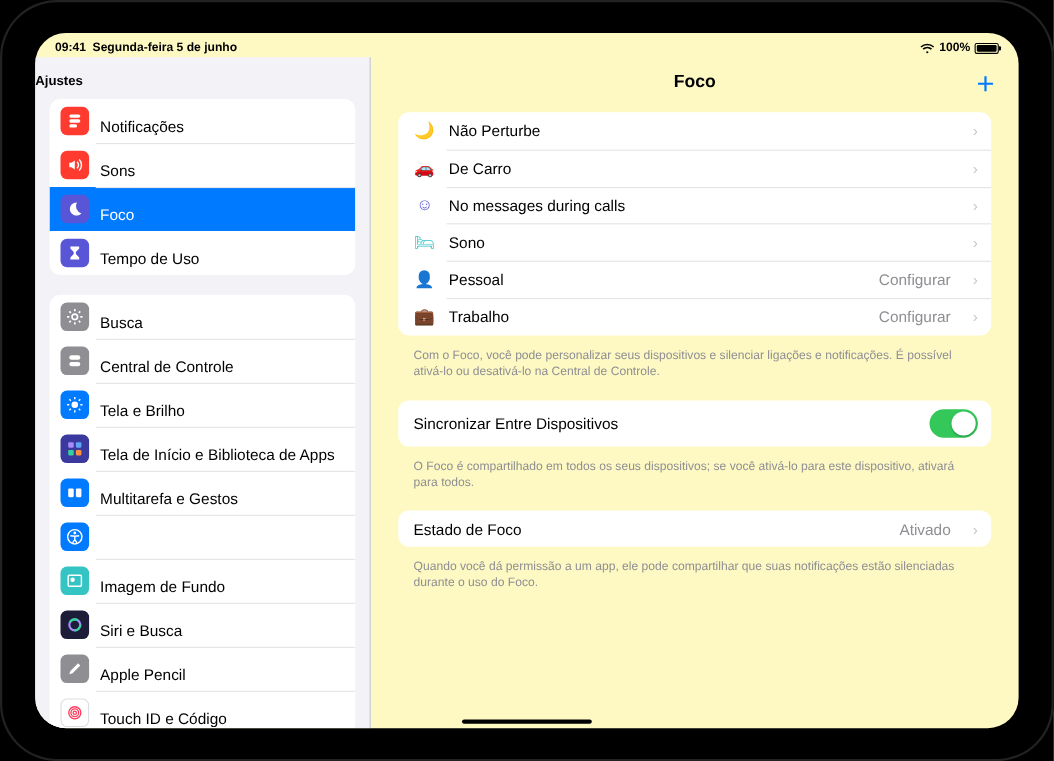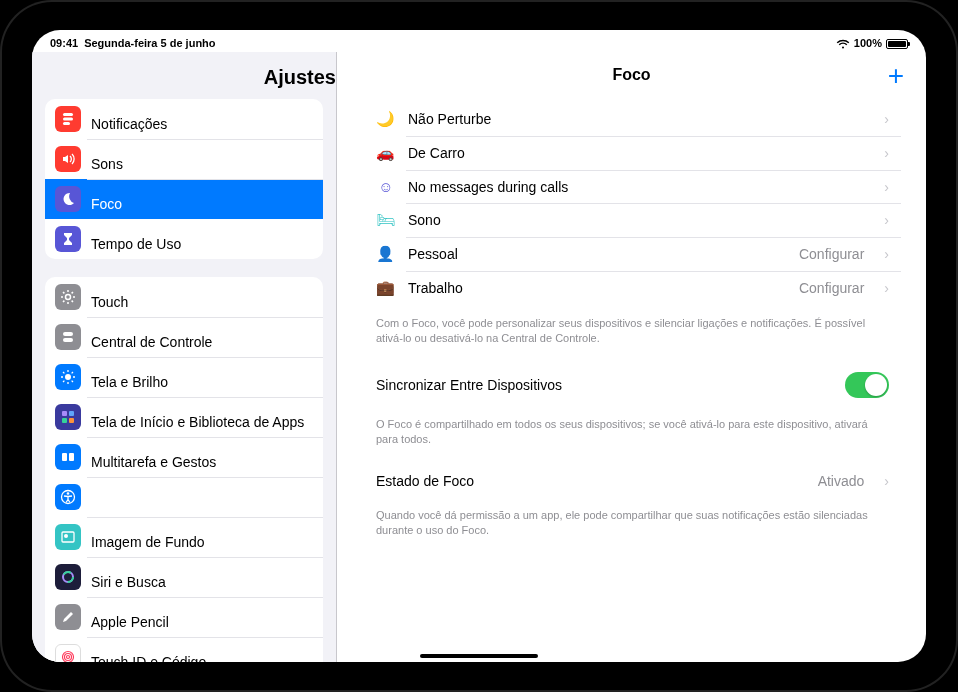--- a/index.html
+++ b/index.html
@@ -1,27 +1,27 @@
 <!DOCTYPE html>
 <html><head>
   <meta charset="utf-8">
   <style>
     * { box-sizing: border-box; margin: 0; padding: 0; -webkit-font-smoothing: antialiased; }
     body { background: #000; display: flex; align-items: center; justify-content: center; height: 692px; width: 958px; font-family: -apple-system, "Helvetica Neue", Helvetica, Arial, sans-serif; }
     .device-frame { width: 958px; height: 692px; background: #000; border-radius: 52px; padding: 30px 32px; position: relative; box-shadow: inset 0 0 0 2px #222; }
-    .screen { width: 100%; height: 100%; background: #ffffff; border-radius: 28px; overflow: hidden; display: flex; flex-direction: column; position: relative; }
+    .screen { width: 100%; height: 100%; background: #fef9c3; border-radius: 28px; overflow: hidden; display: flex; flex-direction: column; position: relative; }
     .statusbar { position: absolute; top: 0; left: 0; right: 0; height: 20px; display: flex; align-items: center; justify-content: space-between; padding: 6px 18px 0; font-size: 11px; font-weight: 600; color: #000; z-index: 10; }
     .statusbar .left { display: flex; gap: 6px; align-items: center; }
     .statusbar .right { display: flex; gap: 4px; align-items: flex-end; }
     .battery-shell { width: 22px; height: 10px; border: 1px solid #000; border-radius: 2px; position: relative; }
     .battery-shell::after { content: ""; position: absolute; right: -3px; top: 2px; width: 2px; height: 4px; background: #000; border-radius: 0 1px 1px 0; }
     .battery-fill { position: absolute; left: 1px; top: 1px; bottom: 1px; width: calc(100% - 2px); background: #000; border-radius: 1px; }
     .content { display: flex; flex: 1; padding-top: 22px; height: 100%; }
     .sidebar { width: 305px; border-right: 0.5px solid #c8c7cc; background: #f2f2f7; display: flex; flex-direction: column; height: 100%; overflow: hidden; }
-    .sidebar-title { text-align: right; font-size: 20px; font-weight: 600; color: #000; padding: 14px 0 10px; }
+    .sidebar-title { text-align: left; font-size: 12px; font-weight: 600; color: #000; padding: 14px 0 10px; }
     .sidebar-scroll { flex: 1; overflow-y: hidden; padding: 0 13px; }
     .group { background: #fff; border-radius: 10px; overflow: hidden; margin-bottom: 18px; }
     .row { display: flex; align-items: flex-end; padding: 7px 12px 7px 10px; min-height: 33px; cursor: pointer; position: relative; font-size: 14px; color: #000; }
     .row + .row::before { content: ""; position: absolute; left: 42px; right: 0; top: 0; height: 0.5px; background: #e3e3e8; }
     .row.selected { background: #007aff; color: #fff; }
     .row.selected + .row::before { display: none; }
     .row .icon { width: 26px; height: 26px; border-radius: 6px; margin-right: 10px; display: flex; align-items: center; justify-content: center; font-size: 14px; color: #fff; flex-shrink: 0; }
     .row .label { flex: 1; white-space: nowrap; overflow: hidden; text-overflow: ellipsis; }
     .main { flex: 1; display: flex; flex-direction: column; height: 100%; overflow: hidden; }
     .main-header { display: flex; align-items: center; justify-content: center; padding: 14px 16px 10px; position: relative; }
@@ -111,21 +111,21 @@
               </div>
             </div>
           <div class="group" id="group2">
               <div class="row">
                 <div class="icon" style="background: rgb(142, 142, 147);">
                   <svg width="16" height="16" viewBox="0 0 16 16">
                     <circle cx="8" cy="8" r="2.5" fill="none" stroke="#fff" stroke-width="1.5"></circle>
                     <path d="M8 1v2M8 13v2M1 8h2M13 8h2M3 3l1.4 1.4M11.6 11.6L13 13M13 3l-1.4 1.4M4.4 11.6L3 13" stroke="#fff" stroke-width="1.5"></path>
                   </svg>
                 </div>
-                <span class="label">Touch</span>
+                <span class="label">Busca</span>
               </div>
               <div class="row">
                 <div class="icon" style="background: rgb(142, 142, 147);">
                   <svg width="16" height="16" viewBox="0 0 16 16">
                     <rect x="3" y="3" width="10" height="4" rx="2" fill="#fff"></rect>
                     <rect x="3" y="9" width="10" height="4" rx="2" fill="#fff"></rect>
                   </svg>
                 </div>
                 <span class="label">Central de Controle</span>
               </div>

